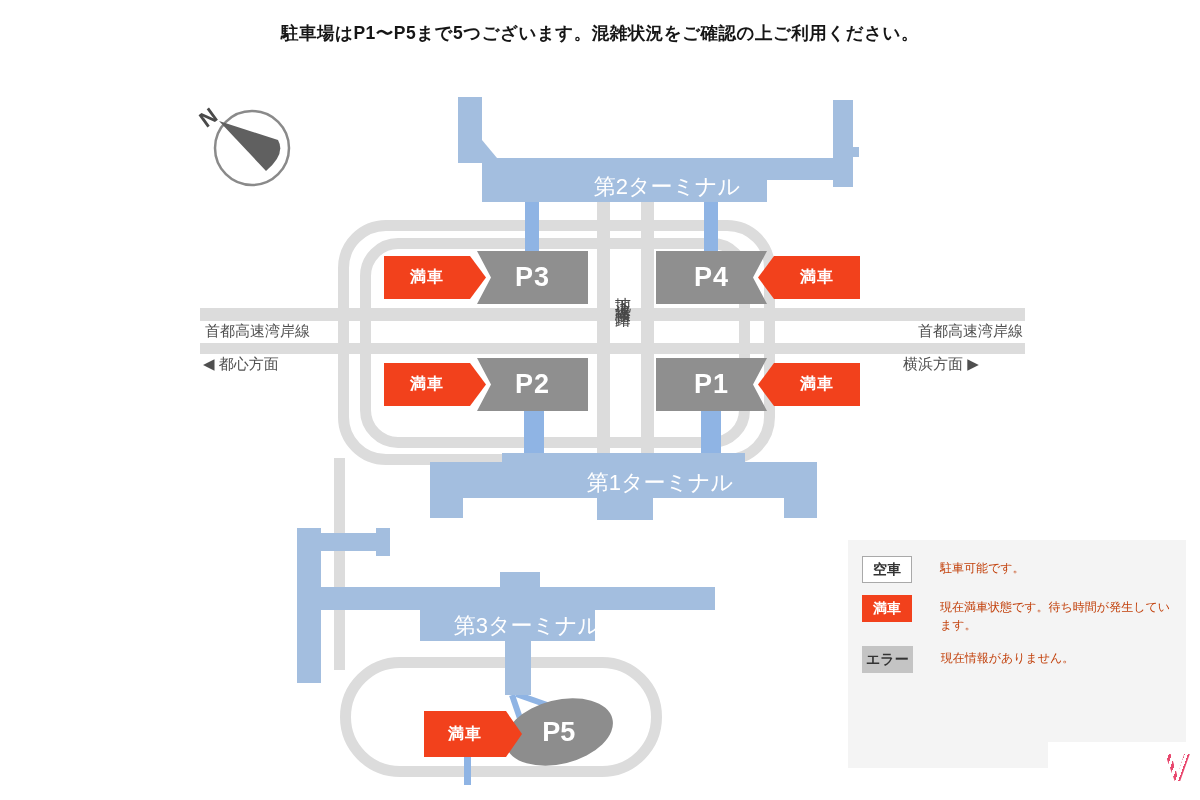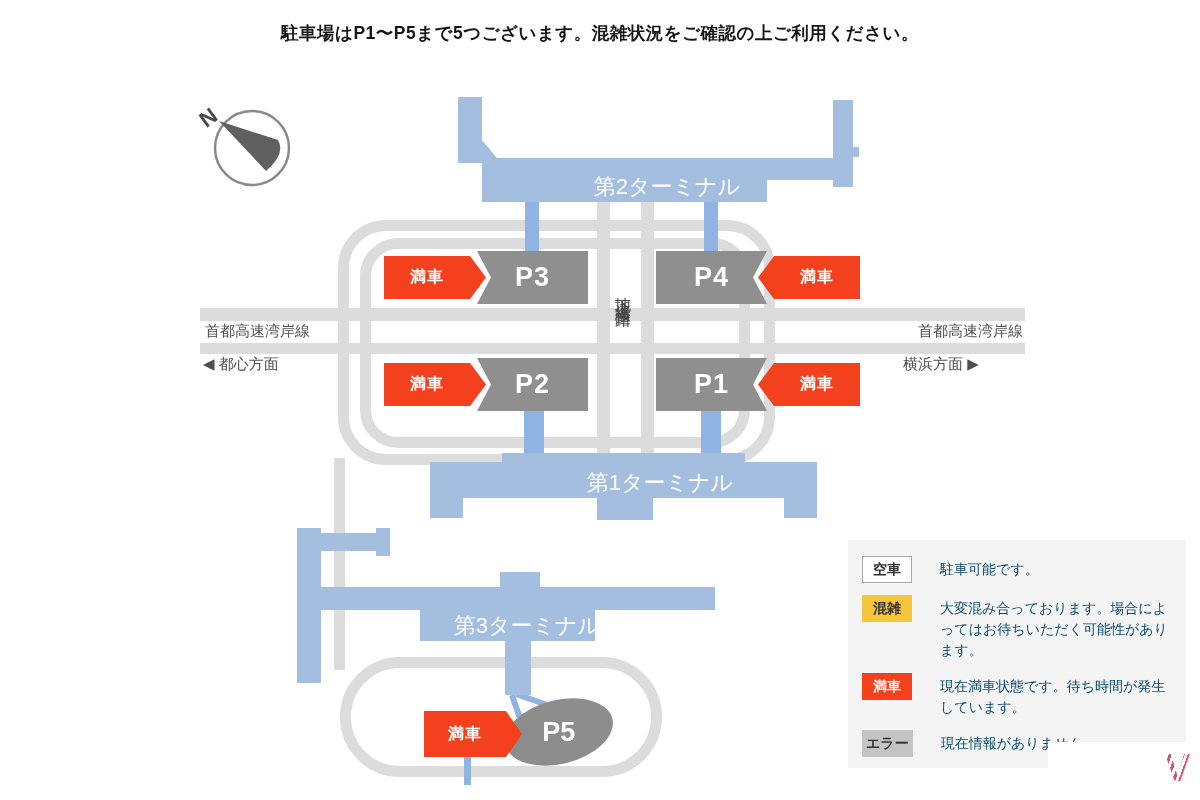--- a/index.html
+++ b/index.html
@@ -53,21 +53,21 @@
   }
   .lrow{display:flex;gap:28px;margin-bottom:12px;}
   .lbadge{
     flex:0 0 auto;min-width:50px;height:27px;padding:0 4px;box-sizing:border-box;
     display:flex;align-items:center;justify-content:center;font-size:14px;font-weight:bold;
   }
   .lb-vacant{background:#ffffff;border:1px solid #a9a9a9;color:#333;}
   .lb-crowded{background:#f5c63c;color:#333;}
   .lb-full{background:#f2411c;color:#fff;}
   .lb-error{background:#c4c4c4;color:#333;}
-  .ldesc{font-size:14px;color:#0c4a6e;line-height:1.5;padding-top:3px;}
+  .ldesc{font-size:12px;color:#c2410c;line-height:1.5;padding-top:3px;}
   
   .logo{
     position:absolute;left:1048px;top:742px;width:142px;height:52px;background:#ffffff;
     display:flex;align-items:center;justify-content:flex-end;
     font-size:38px;font-weight:800;color:#595959;
   }
   .logo .v{
     background:repeating-linear-gradient(110deg,#e8486e 0 3px,#ffffff 3px 6px);
     -webkit-background-clip:text;background-clip:text;color:transparent;
   }
@@ -155,24 +155,20 @@
   <path d="M21,26 L80,45 Q88,59 68,76 Z" fill="#606060"></path>
   <text x="2" y="30" transform="rotate(-36 10 22)" font-size="22" font-weight="bold" fill="#4a4a4a">N</text>
 </svg>
 
 <div class="legend">
   <div class="lrow">
     <div class="lbadge lb-vacant">空車</div>
     <div class="ldesc">駐車可能です。</div>
   </div>
   <div class="lrow">
-    <div class="lbadge lb-crowded">混雑</div>
-    <div class="ldesc">大変混み合っております。場合によってはお待ちいただく可能性があります。</div>
-  </div>
-  <div class="lrow">
     <div class="lbadge lb-full">満車</div>
     <div class="ldesc">現在満車状態です。待ち時間が発生しています。</div>
   </div>
   <div class="lrow">
     <div class="lbadge lb-error">エラー</div>
     <div class="ldesc">現在情報がありません。</div>
   </div>
 </div>
 
 <div class="logo">

